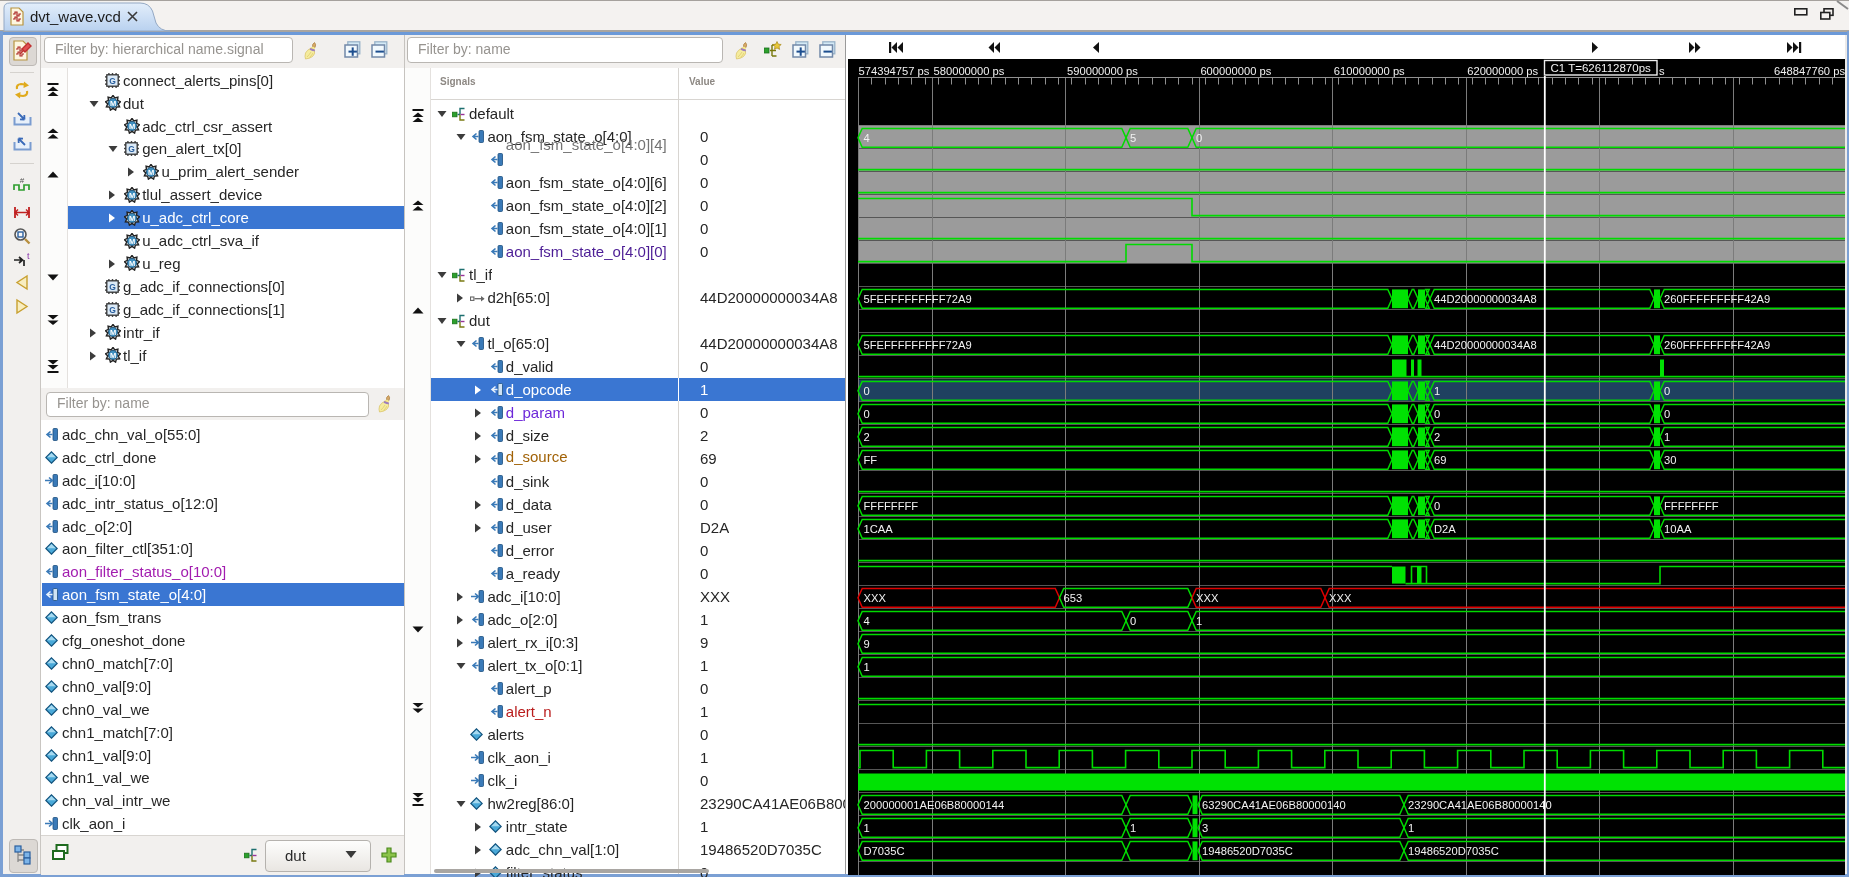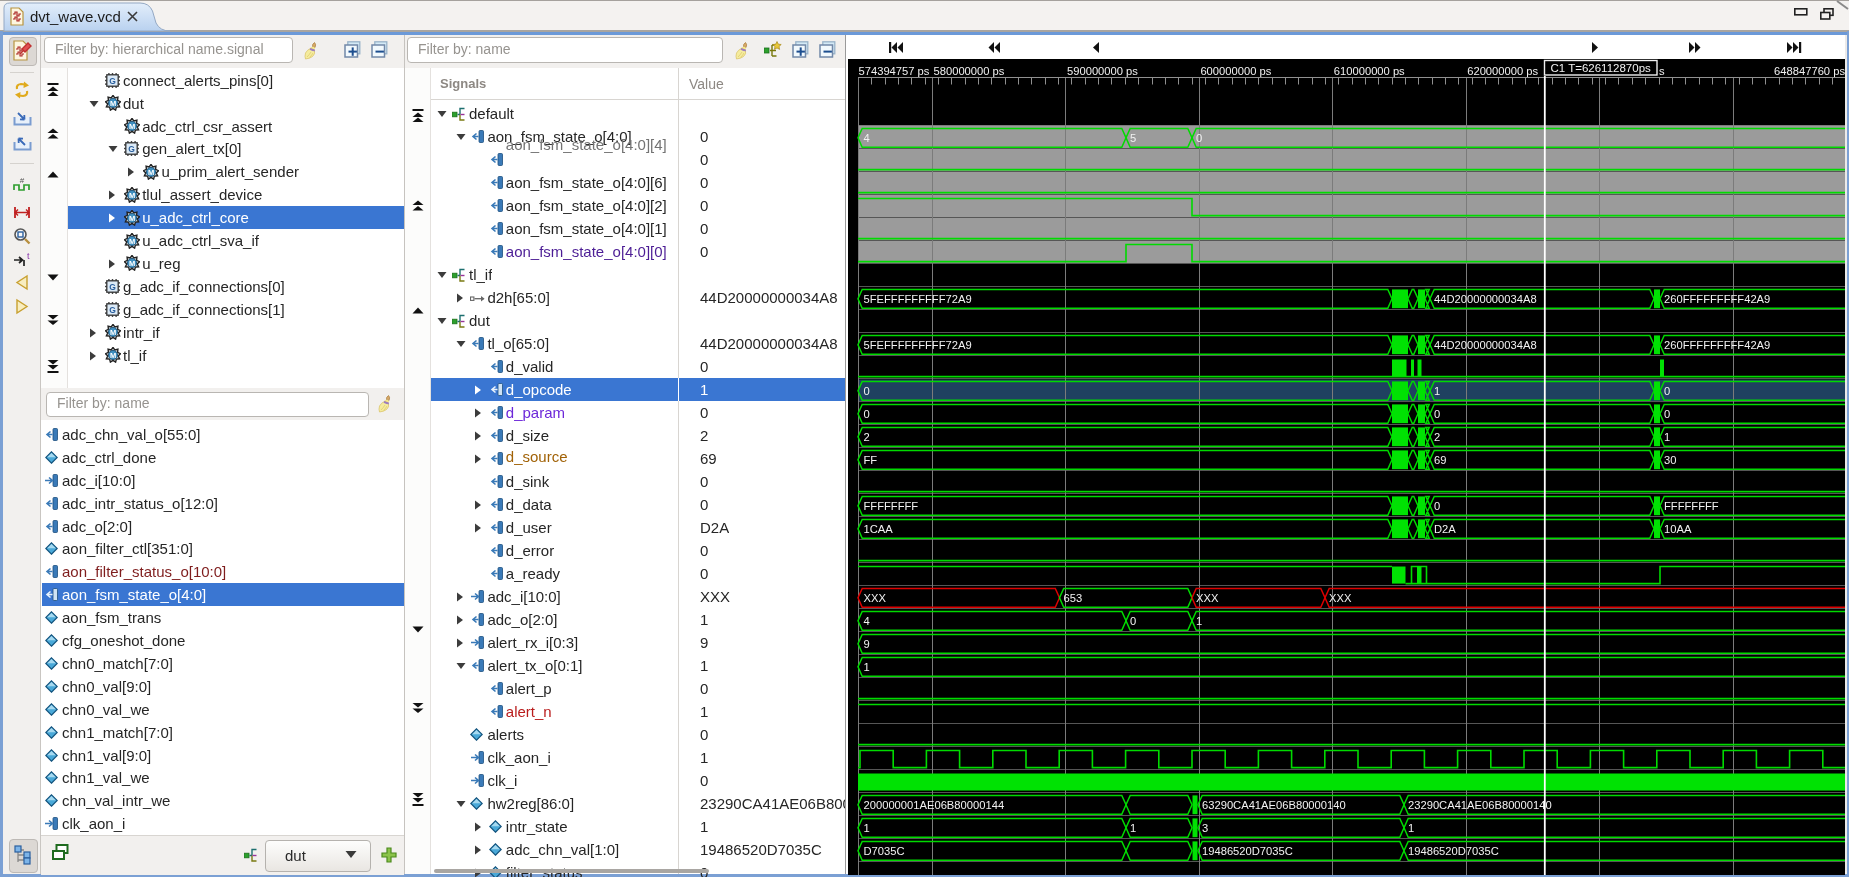--- a/index.html
+++ b/index.html
@@ -320,21 +320,21 @@
 <div class="row" style="left:62px;top:517.5px;color:#262626">adc_o[2:0]</div>
 <svg style="position:absolute;left:45px;top:542.4px" width="13" height="13">
     <path d="M6.5 0.8 L12.2 6.5 L6.5 12.2 L0.8 6.5 Z" fill="#49a8d8" stroke="#14547e" stroke-width="1.2"></path>
     <path d="M6.5 2 L10.8 6.3 L2.2 6.3 Z" fill="#a6d9f0"></path>
   </svg>
 <div class="row" style="left:62px;top:540.4px;color:#262626">aon_filter_ctl[351:0]</div>
 <svg style="position:absolute;left:44px;top:565.3px" width="15" height="13">
     <rect x="9" y="0.5" width="4.5" height="12" rx="1" fill="#3a7ab8" stroke="#1d4f7e" stroke-width="0.8"></rect>
     <path d="M8.5 6.5 H3.5 M6.5 3.5 L3 6.5 L6.5 9.5" stroke="#3a7ab8" stroke-width="1.6" fill="none"></path>
   </svg>
-<div class="row" style="left:62px;top:563.3px;color:#7f1d1d">aon_filter_status_o[10:0]</div>
+<div class="row" style="left:62px;top:563.3px;color:#a21caf">aon_filter_status_o[10:0]</div>
 <div class="abs" style="left:42px;top:583.2px;width:362px;height:23px;background:#3a76d2"></div>
 <svg style="position:absolute;left:44px;top:588.1999999999999px" width="15" height="13">
     <rect x="9" y="0.5" width="4.5" height="12" rx="1" fill="#cfe2f4" stroke="#1d4f7e" stroke-width="0.8"></rect>
     <path d="M8.5 6.5 H3.5 M6.5 3.5 L3 6.5 L6.5 9.5" stroke="#e8f2fc" stroke-width="1.6" fill="none"></path>
   </svg>
 <div class="row" style="left:62px;top:586.2px;color:#fff">aon_fsm_state_o[4:0]</div>
 <svg style="position:absolute;left:45px;top:611.0999999999999px" width="13" height="13">
     <path d="M6.5 0.8 L12.2 6.5 L6.5 12.2 L0.8 6.5 Z" fill="#49a8d8" stroke="#14547e" stroke-width="1.2"></path>
     <path d="M6.5 2 L10.8 6.3 L2.2 6.3 Z" fill="#a6d9f0"></path>
   </svg>
@@ -455,22 +455,22 @@
   </svg>
 <svg style="position:absolute;left:411.5px;top:703px" width="12" height="11">
     <polygon points="0.5,0 11.5,0 6,4.5" fill="#111"></polygon>
     <polygon points="0.5,5.5 11.5,5.5 6,10" fill="#111"></polygon>
   </svg>
 <svg style="position:absolute;left:411.5px;top:793px" width="12" height="13">
     <polygon points="0.5,0 11.5,0 6,4.5" fill="#111"></polygon>
     <polygon points="0.5,5 11.5,5 6,9.5" fill="#111"></polygon>
     <rect x="0.5" y="11" width="11" height="2" fill="#111"></rect>
   </svg>
-<div class="row" style="left:440px;top:76px;font-weight:bold;color:#8d8883;font-size:13px">Signals</div>
-<div class="row" style="left:689px;top:76px;font-weight:normal;color:#8d8883;font-size:14px">Value</div>
+<div class="row" style="left:440px;top:76px;font-weight:bold;color:#8d8883;font-size:10px">Signals</div>
+<div class="row" style="left:689px;top:76px;font-weight:bold;color:#8d8883;font-size:10px">Value</div>
 <div class="abs" style="left:431px;top:99px;width:414px;height:1px;background:#d8d5d1"></div>
 <div class="abs" style="left:678px;top:68px;width:1px;height:806px;background:#d8d5d1"></div>
 <svg style="position:absolute;left:437.0px;top:110.0px" width="10" height="8">
     <polygon points="0.5,1 9.5,1 5,7" fill="#3c3c3c"></polygon>
   </svg>
 <svg style="position:absolute;left:451.5px;top:106.5px" width="15" height="14">
     <rect x="0" y="5.2" width="5" height="4.6" fill="#2da02d" stroke="#1c701c" stroke-width="0.8"></rect>
     <path d="M5.5 7.5 H8 M8 7.5 V1.5 H12.5" stroke="#1d6f6f" stroke-width="1.4" fill="none"></path>
     <path d="M8 7.5 V13 H12.5" stroke="#7a7a12" stroke-width="1.4" fill="none"></path>
     <path d="M8.5 7.5 H12.5" stroke="#993399" stroke-width="1.4"></path>

